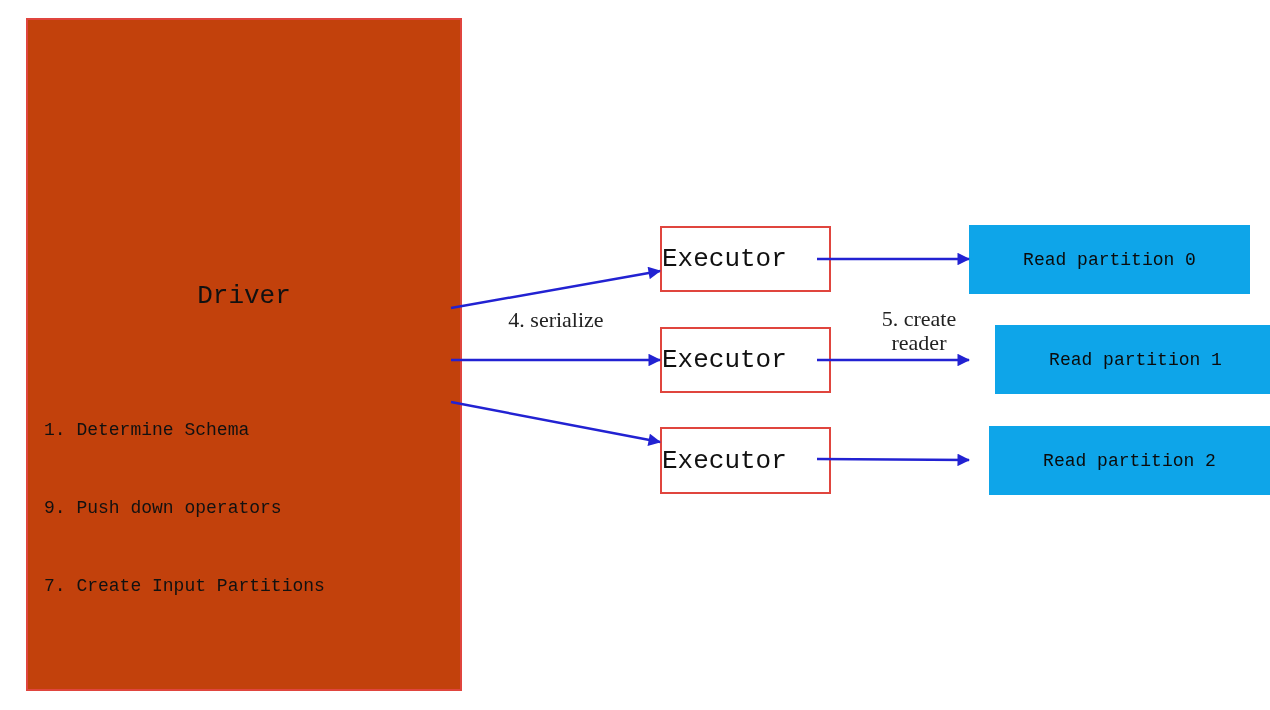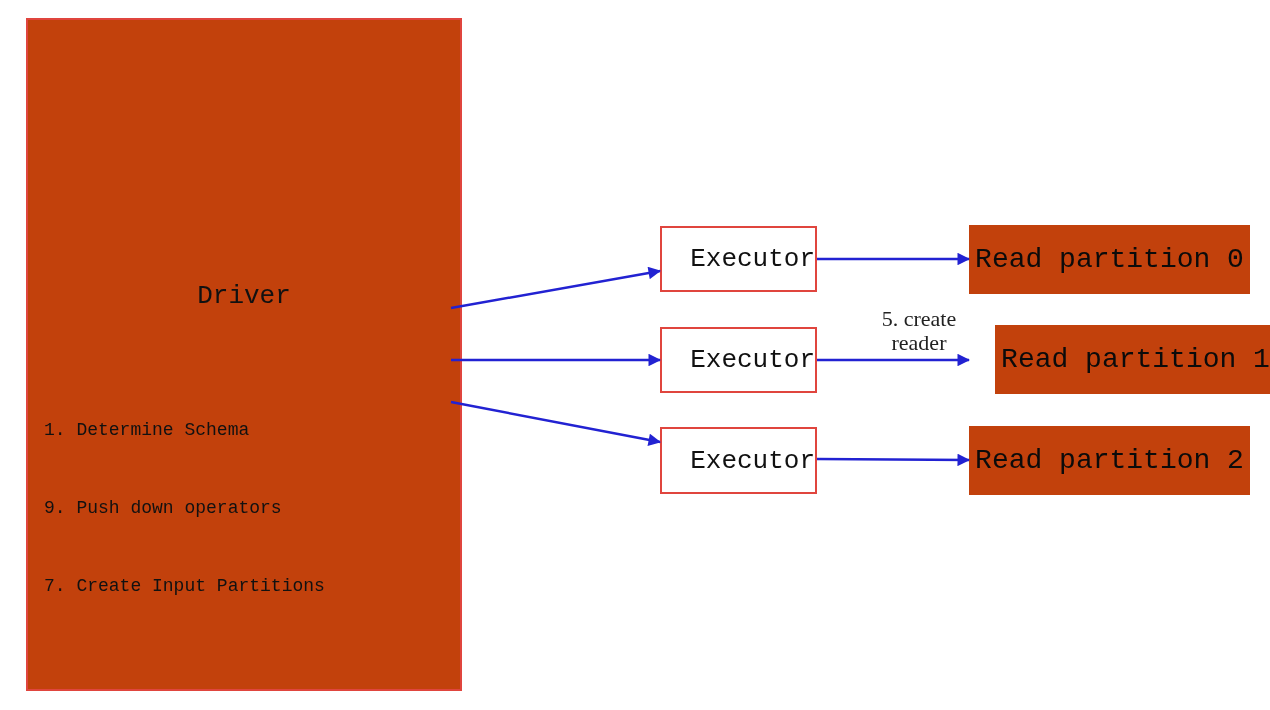--- a/index.html
+++ b/index.html
@@ -45,52 +45,52 @@
     font-size: 18px;
     line-height: 26px;
     white-space: pre;
   }
   .driver-step { white-space: pre; }
 
   
   .executor-box {
     position: absolute;
     left: 660px;
-    width: 157px;
+    width: 171px;
     height: 66px;
     border: 2px solid #e0453e;
     box-sizing: border-box;
     background: #ffffff;
     display: flex;
     align-items: center;
-    justify-content: flex-end;
+    justify-content: flex-start;
     font-size: 26px;
     white-space: pre;
   }
   .executor-1 { top: 226px; }
   .executor-2 { top: 327px; }
   .executor-3 { top: 427px; height: 67px; }
 
   
   .partition-box {
     position: absolute;
     left: 969px;
     width: 281px;
     height: 69px;
-    background: #c2410c;
+    background: #0ea5e9;
     display: flex;
     align-items: center;
     justify-content: center;
-    font-size: 28px;
+    font-size: 18px;
     color: #0b0b0b;
     white-space: pre;
   }
   .partition-0 { top: 225px; }
   .partition-1 { top: 325px; margin-left: 26px; }
-  .partition-2 { top: 426px; }
+  .partition-2 { top: 426px; margin-left: 20px; }
 
   
   .arrow-label {
     position: absolute;
     width: 220px;
     text-align: center;
     font-family: "Liberation Serif", "DejaVu Serif", serif;
     font-size: 22px;
     line-height: 24px;
     color: #222222;
@@ -150,19 +150,20 @@
     </defs>
     <line x1="451" y1="308" x2="660" y2="271" stroke="#2222d2" stroke-width="2.5" marker-end="url(#arrowhead)"></line>
     <line x1="451" y1="360" x2="660" y2="360" stroke="#2222d2" stroke-width="2.5" marker-end="url(#arrowhead)"></line>
     <line x1="451" y1="402" x2="660" y2="442" stroke="#2222d2" stroke-width="2.5" marker-end="url(#arrowhead)"></line>
     <line x1="817" y1="259" x2="969" y2="259" stroke="#2222d2" stroke-width="2.5" marker-end="url(#arrowhead)"></line>
     <line x1="817" y1="360" x2="969" y2="360" stroke="#2222d2" stroke-width="2.5" marker-end="url(#arrowhead)"></line>
     <line x1="817" y1="459" x2="969" y2="460" stroke="#2222d2" stroke-width="2.5" marker-end="url(#arrowhead)"></line>
   </svg>
 
   <div class="arrow-label serialize-label">
+    <div>4. serialize</div>
   </div>
   <div class="arrow-label create-reader-label">
     <div>5. create</div>
     <div>reader</div>
   </div>
 
 </div>
 
 </body></html>

